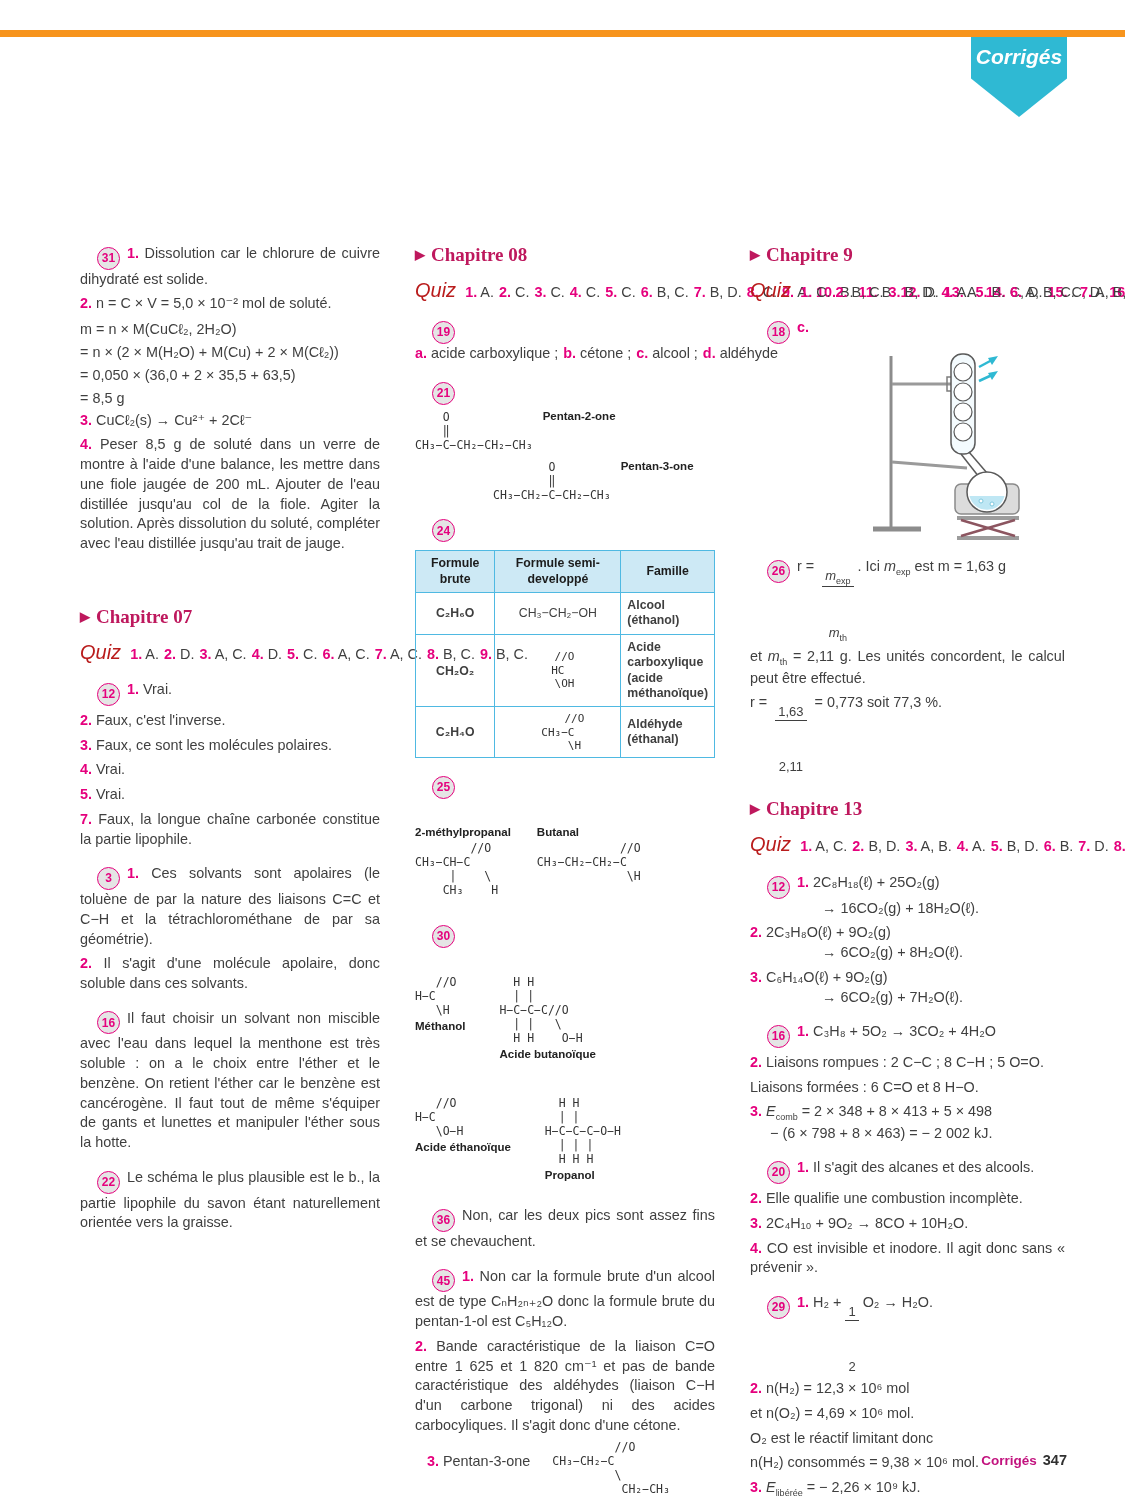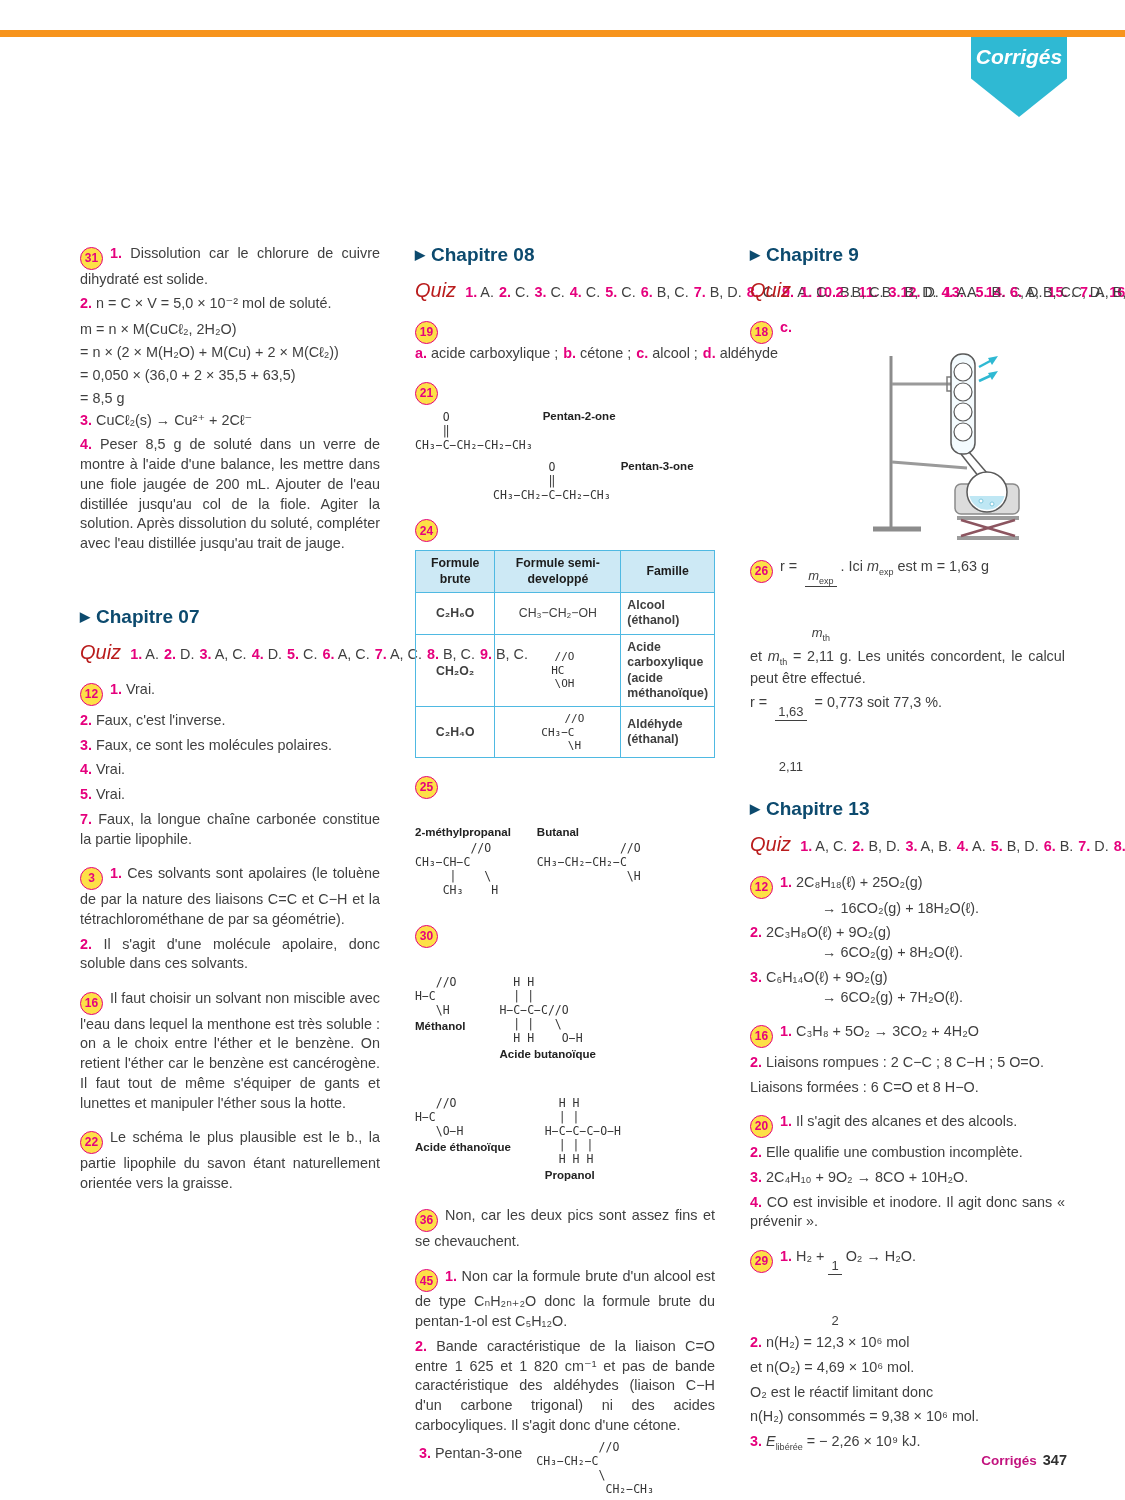--- a/index.html
+++ b/index.html
@@ -9,22 +9,22 @@
   .pennant{position:absolute;top:37px;right:58px;width:96px;height:80px;clip-path:polygon(0 0,100% 0,100% 52%,50% 100%,0 52%);display:flex;justify-content:center;}
   .pennant .tab-text{color:#fff;font-weight:bold;font-style:italic;font-size:21px;margin-top:8px;}
   .content{position:absolute;top:244px;left:80px;display:flex;}
   .col1{width:300px;margin-right:35px;}
   .col2{width:300px;margin-right:35px;}
   .col3{width:315px;}
   .item{margin-bottom:15px;}
   .p{font-size:14.4px;line-height:1.37;text-align:justify;margin-bottom:5px;}
   .math{font-size:14.4px;line-height:1.45;margin-bottom:2px;}
   .pn{color:#E5007D;font-weight:bold;}
-  .bdg{display:inline-flex;align-items:center;justify-content:center;min-width:23px;height:23px;border:1.6px solid #E5007D;border-radius:13px;color:#E5007D;font-weight:bold;font-size:12px;padding:0 3px;margin-right:7px;vertical-align:-4px;background:#fde047;}
-  .chap{color:#0c4a6e;font-weight:bold;font-size:19px;margin-bottom:10px;font-family:Liberation Sans, sans-serif;}
+  .bdg{display:inline-flex;align-items:center;justify-content:center;min-width:23px;height:23px;border:1.6px solid #E5007D;border-radius:13px;color:#E5007D;font-weight:bold;font-size:12px;padding:0 3px;margin-right:7px;vertical-align:-4px;background:#e5e5e5;margin-left:17px;}
+  .chap{color:#be185d;font-weight:bold;font-size:19px;margin-bottom:10px;font-family:Liberation Serif, serif;}
   .chap-arrow{font-size:13px;margin-right:6px;vertical-align:2px;}
   .chap07{margin-top:52px;}
   .quizline{font-size:14.4px;line-height:1.42;margin-bottom:14px;text-align:justify;}
   .quizword{color:#b91c1c;font-weight:400;font-style:italic;font-size:20px;margin-right:9px;}
   .qa{margin-right:5px;white-space:nowrap;}
   .struct{font-family:"DejaVu Sans Mono",monospace;font-size:11.5px;line-height:1.22;white-space:pre;color:#333;}
   .structrow{display:flex;align-items:flex-start;gap:10px;margin:4px 0 8px;}
   .slabel{font-size:11.5px;font-weight:bold;color:#222;}
   .indent2{margin-left:78px;}
   .structpair{display:flex;gap:26px;align-items:flex-start;margin-top:4px;}
@@ -225,21 +225,21 @@
     </div>
 
     <div class="item">
       <p class="p"><span class="bdg">36</span><span>Non, car les deux pics sont assez fins et se chevauchent.</span></p>
     </div>
 
     <div class="item">
       <p class="p"><span class="bdg">45</span><b class="pn">1.</b> <span>Non car la formule brute d'un alcool est de type CₙH₂ₙ₊₂O donc la formule brute du pentan-1-ol est C₅H₁₂O.</span></p>
       <p class="p"><b class="pn">2.</b> <span>Bande caractéristique de la liaison C=O entre 1 625 et 1 820 cm⁻¹ et pas de bande caractéristique des aldéhydes (liaison C−H d'un carbone trigonal) ni des acides carbocyliques. Il s'agit donc d'une cétone.</span></p>
       <div class="structrow">
-        <p class="p" style="margin:4px;"><b class="pn">3.</b> <span>Pentan-3-one</span></p>
+        <p class="p" style="margin:12px;"><b class="pn">3.</b> <span>Pentan-3-one</span></p>
         <pre class="struct">         //O
 CH₃−CH₂−C
          \
           CH₂−CH₃</pre>
       </div>
     </div>
 
   </div>
 
   <div class="col3">
@@ -301,20 +301,21 @@
     <div class="item">
       <p class="p"><span class="bdg">12</span><b class="pn">1.</b> <span>2C₈H₁₈(ℓ) + 25O₂(g)</span><span class="cont">→ 16CO₂(g) + 18H₂O(ℓ).</span></p>
       <p class="p"><b class="pn">2.</b> <span>2C₃H₈O(ℓ) + 9O₂(g)</span><span class="cont">→ 6CO₂(g) + 8H₂O(ℓ).</span></p>
       <p class="p"><b class="pn">3.</b> <span>C₆H₁₄O(ℓ) + 9O₂(g)</span><span class="cont">→ 6CO₂(g) + 7H₂O(ℓ).</span></p>
     </div>
 
     <div class="item">
       <p class="p"><span class="bdg">16</span><b class="pn">1.</b> <span>C₃H₈ + 5O₂ → 3CO₂ + 4H₂O</span></p>
       <p class="p"><b class="pn">2.</b> <span>Liaisons rompues : 2 C−C ; 8 C−H ; 5 O=O.</span></p>
       <p class="p"><span>Liaisons formées : 6 C=O et 8 H−O.</span></p>
+      <p class="p"><b class="pn">3.</b> <i class="var">E</i><sub class="subsm">comb</sub> <span>= 2 × 348 + 8 × 413 + 5 × 498</span><span class="cont2">− (6 × 798 + 8 × 463) = − 2 002 kJ.</span></p>
     </div>
 
     <div class="item">
       <p class="p"><span class="bdg">20</span><b class="pn">1.</b> <span>Il s'agit des alcanes et des alcools.</span></p>
       <p class="p"><b class="pn">2.</b> <span>Elle qualifie une combustion incomplète.</span></p>
       <p class="p"><b class="pn">3.</b> <span>2C₄H₁₀ + 9O₂ → 8CO + 10H₂O.</span></p>
       <p class="p"><b class="pn">4.</b> <span>CO est invisible et inodore. Il agit donc sans « prévenir ».</span></p>
     </div>
 
     <div class="item">

